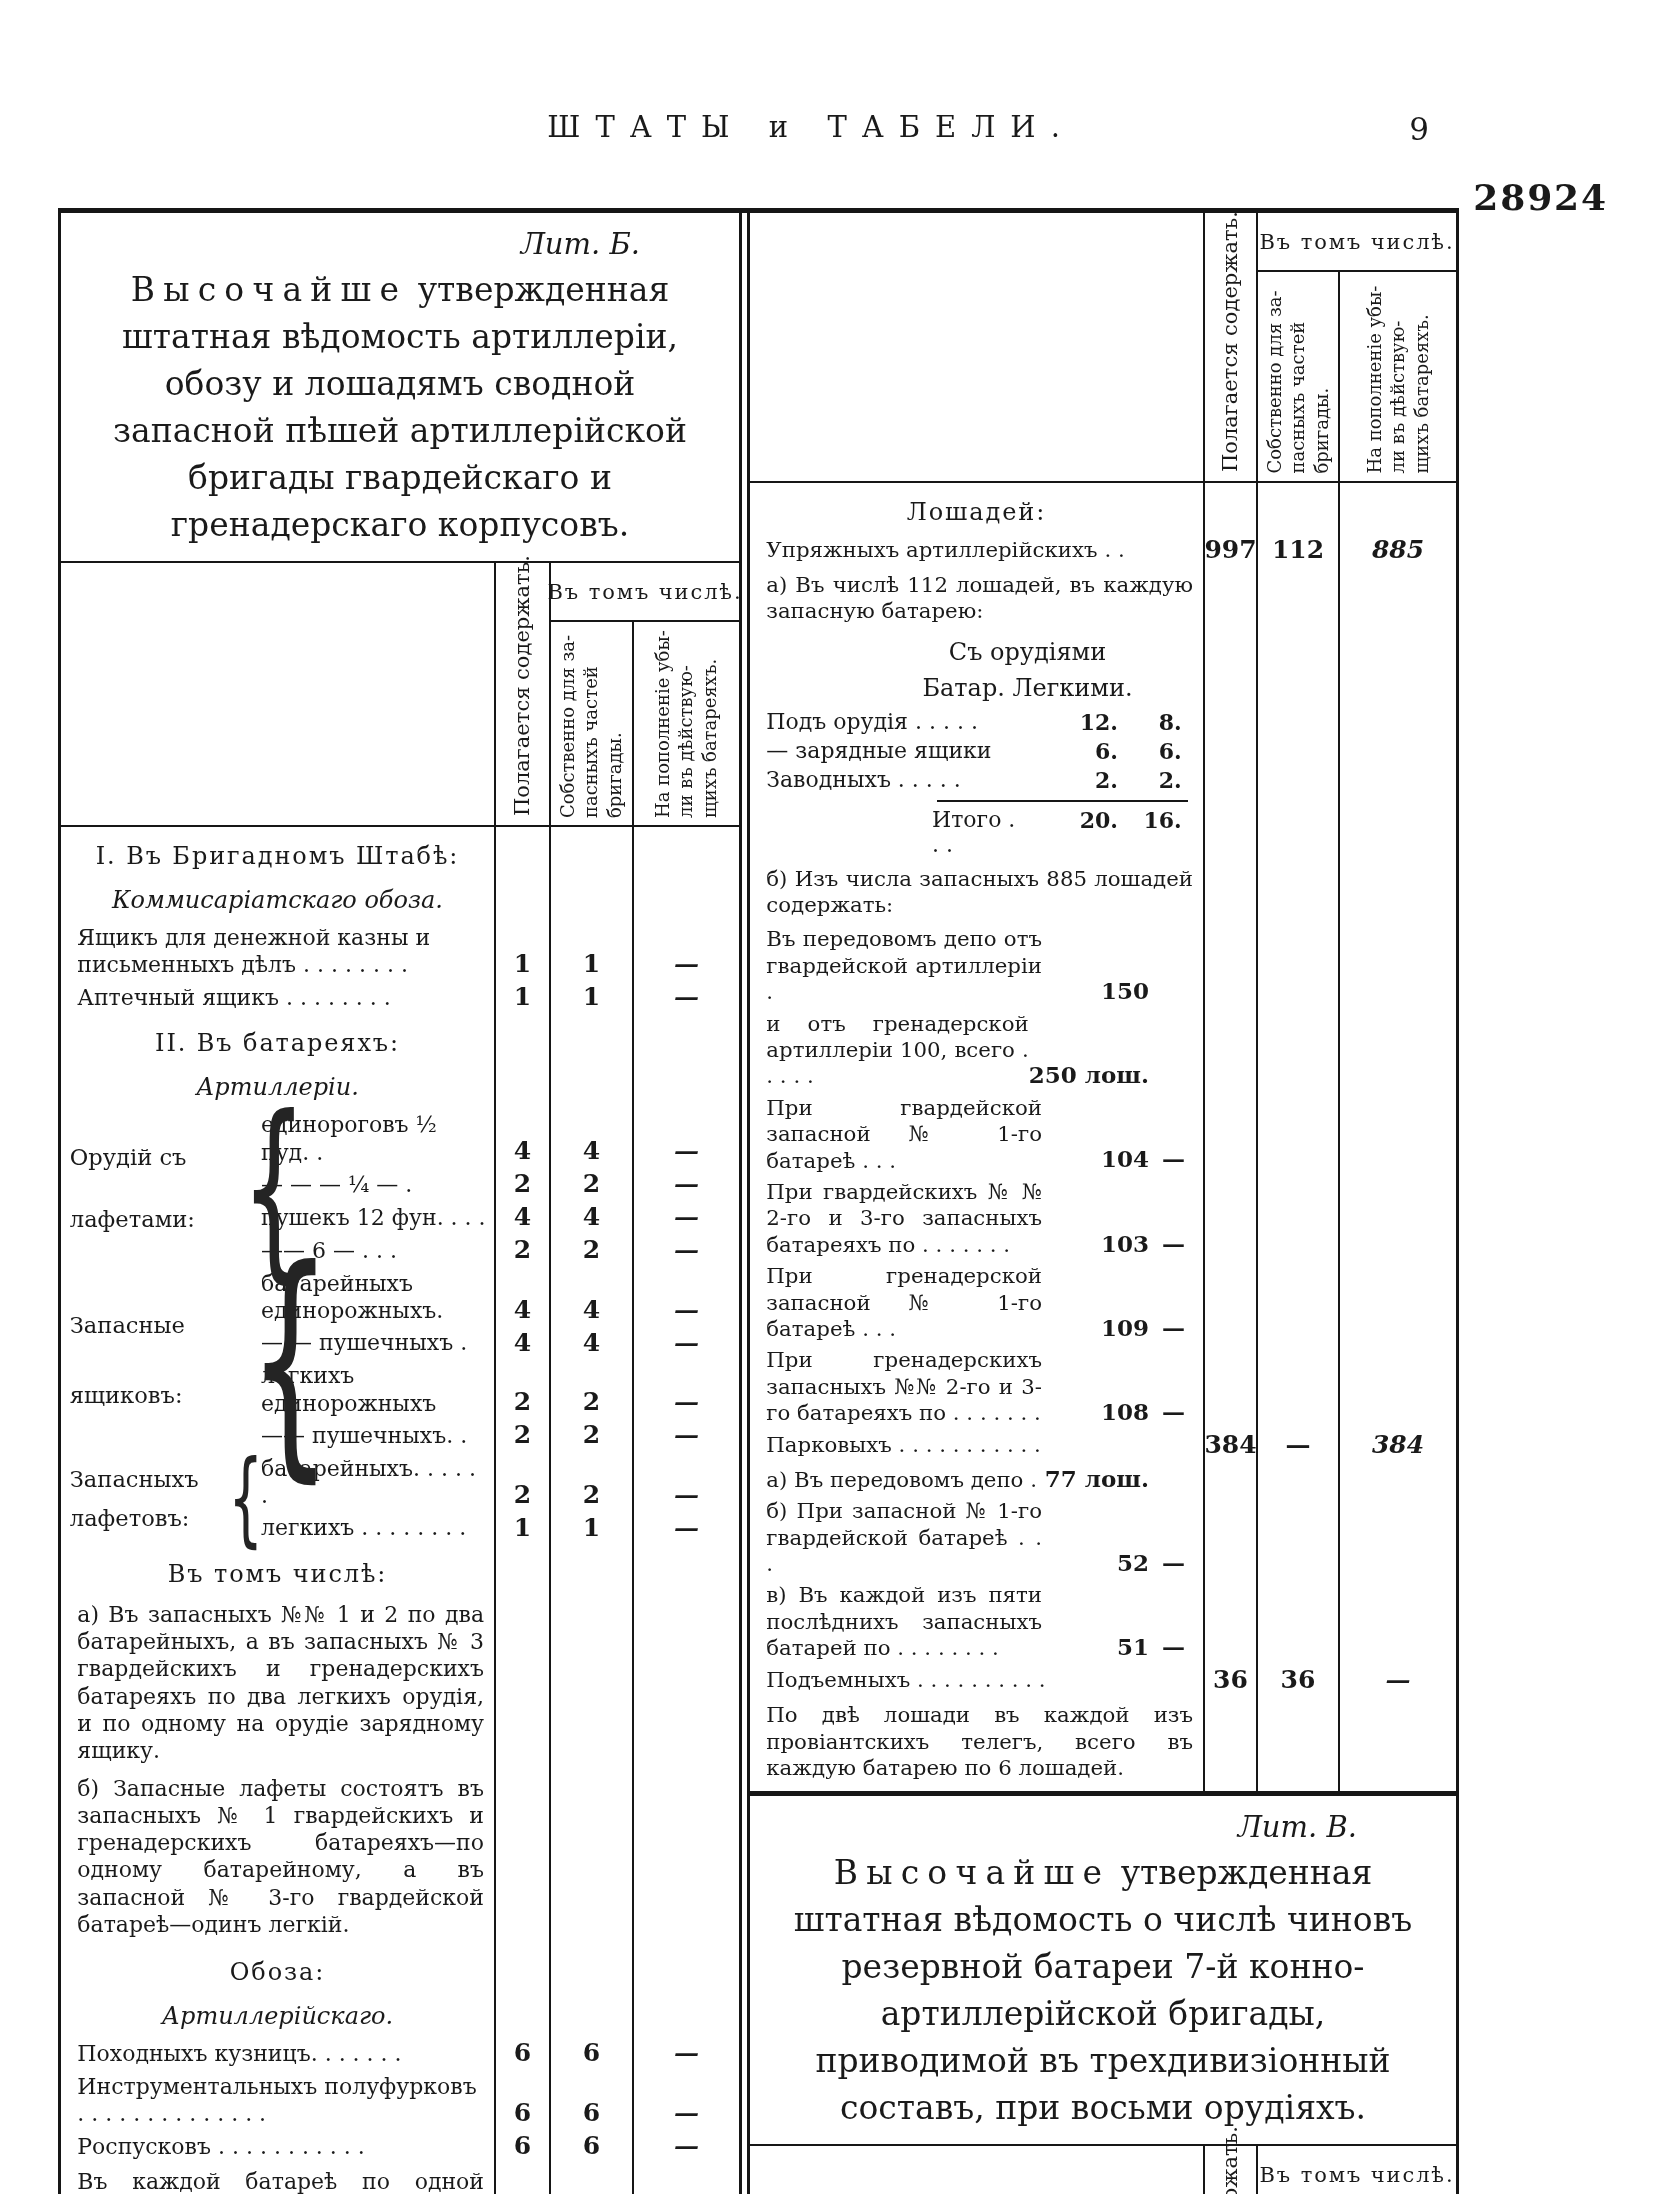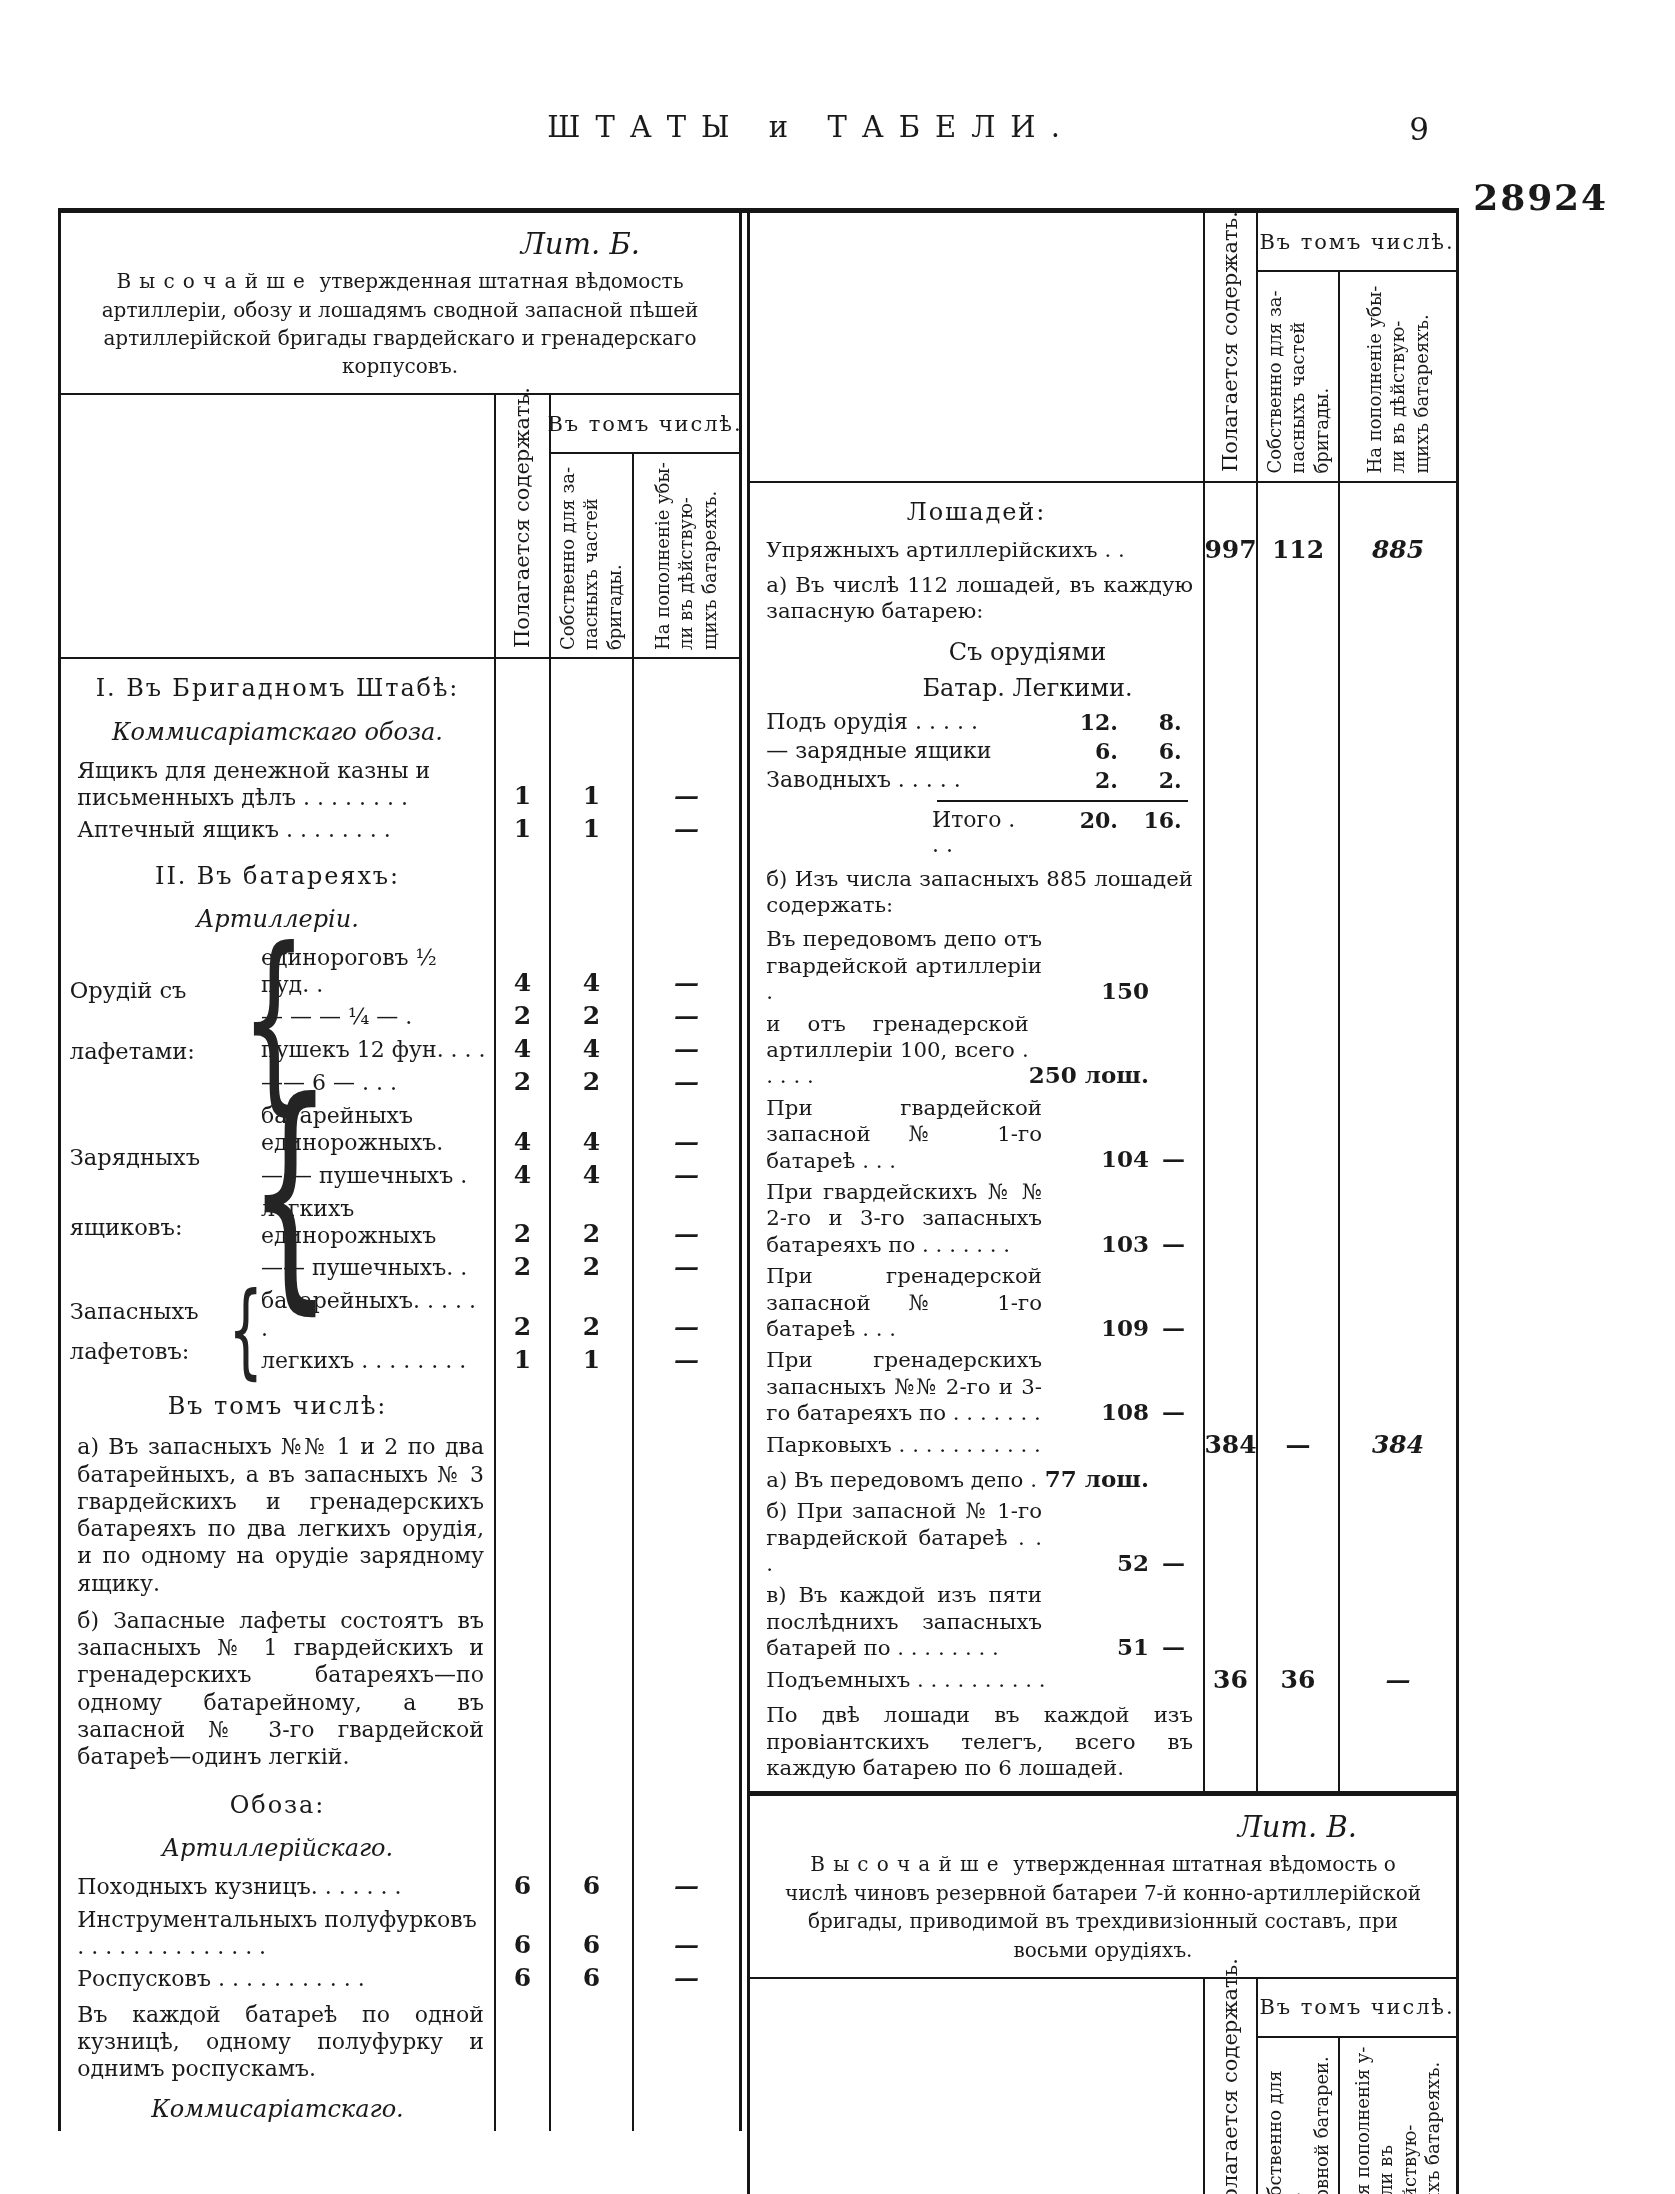--- a/index.html
+++ b/index.html
@@ -16,21 +16,21 @@
 
 .table-wrap { position:absolute; top:208px; left:58px; width:1401px; display:flex; gap:5px;
   border-top:5.6px solid #161616; }
 .col-left { width:684px; --c1:55px; --c2:83px; --c3:107px; }
 .col-right { flex:1; --c1:53px; --c2:82px; --c3:118px; }
 .panel { border-left:3.1px solid #161616; border-right:3.1px solid #161616; }
 
 
 .tblock { padding:14px 19px 12.6px; border-bottom:2.5px solid #161616; }
 .lit { text-align:right; font-style:italic; font-size:29px; padding-right:80px; margin-bottom:6.3px; }
-.ttl { text-align:center; font-size:20px; line-height:1.42; padding:0 7.5px; }
+.ttl { text-align:center; font-size:33px; line-height:1.42; padding:0 7.5px; }
 .lead { letter-spacing:8.2px; }
 
 
 .colhead { display:flex; border-bottom:2.5px solid #161616; }
 .ch-sp { flex:1; }
 .ch-c1 { width:var(--c1); border-left:2.5px solid #161616; position:relative; }
 .ch-incl { width:calc(var(--c2) + var(--c3)); border-left:2.5px solid #161616; display:flex; flex-direction:column; }
 .incl-ttl { height:59px; display:flex; align-items:center; justify-content:center; font-size:21px;
   letter-spacing:1.9px; border-bottom:2.5px solid #161616; white-space:nowrap; }
 .incl-cols { flex:1; display:flex; }
@@ -189,21 +189,21 @@
             <div class="row">
               <div class="lbl">—— 6 — . . .</div>
               <div class="num c1">2</div>
               <div class="num c2">2</div>
               <div class="num c3">—</div>
             </div>
           </div>
 
           <div class="bgroup">
             <div class="bg-label">
-              <span>Зарядныхъ</span>
+              <span>Запасные</span>
               <span>ящиковъ:</span>
             </div>
             <div class="bg-brace" style="font-size:239px">{</div>
             <div class="row">
               <div class="lbl">батарейныхъ единорожныхъ.</div>
               <div class="num c1">4</div>
               <div class="num c2">4</div>
               <div class="num c3">—</div>
             </div>
             <div class="row">

